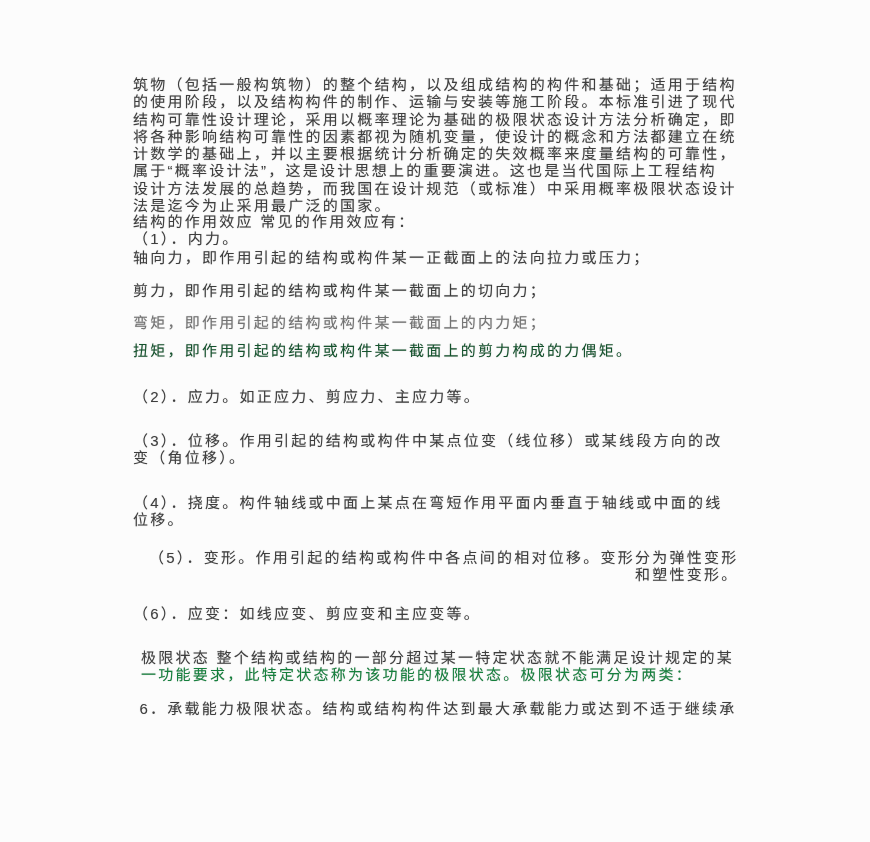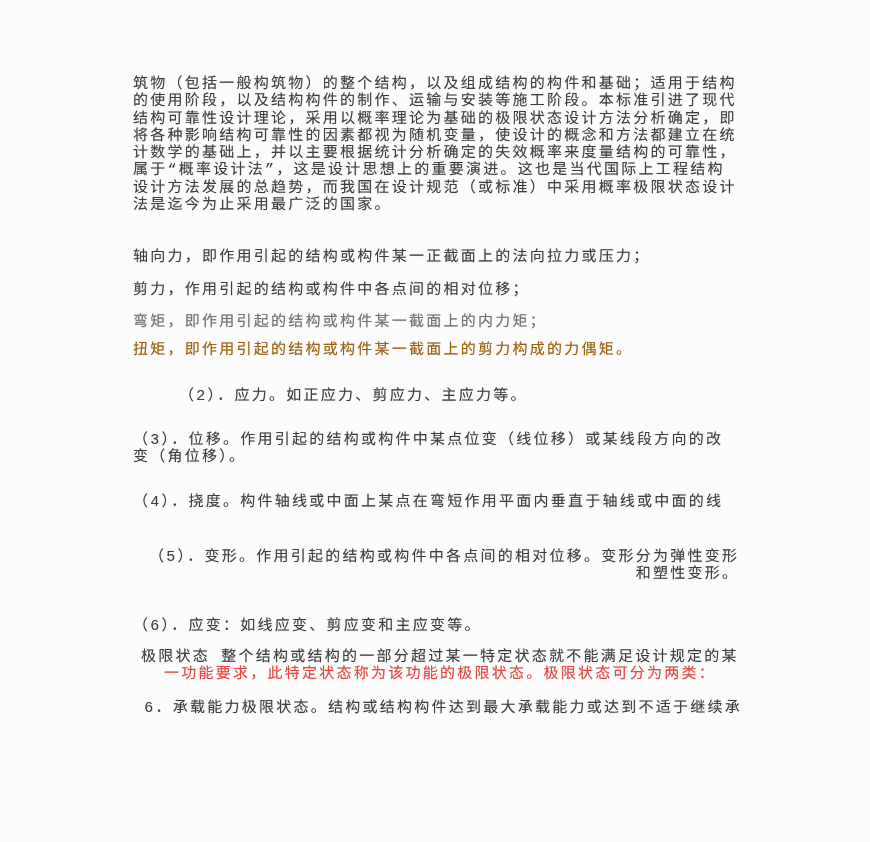--- a/index.html
+++ b/index.html
@@ -6,21 +6,21 @@
     margin: 0;
     padding: 0;
     background: #fbfbfb;
   }
   .canvas {
     position: relative;
     width: 870px;
     height: 842px;
     background: #fcfcfc;
     overflow: hidden;
-    font-family: Liberation Mono, monospace;
+    font-family: Liberation Sans, sans-serif;
   }
   .textblock {
     position: absolute;
     inset: 0;
   }
   .para {
     position: absolute;
     left: 133px;
     white-space: pre;
   }
@@ -32,25 +32,26 @@
     color: #3e3e3e;
     text-shadow: 0 0 1px rgba(70,70,70,0.35);
   }
 </style>
 </head>
 <body>
 
 <div class="canvas" style="background: rgb(252, 252, 252);">
   <div class="textblock">
       <div class="para" style="top: 76px;"><div class="line" style="color: rgb(62, 62, 62);">筑物（包括一般构筑物）的整个结构，以及组成结构的构件和基础；适用于结构</div><div class="line" style="color: rgb(62, 62, 62);">的使用阶段，以及结构构件的制作、运输与安装等施工阶段。本标准引进了现代</div><div class="line" style="color: rgb(62, 62, 62);">结构可靠性设计理论，采用以概率理论为基础的极限状态设计方法分析确定，即</div><div class="line" style="color: rgb(62, 62, 62);">将各种影响结构可靠性的因素都视为随机变量，使设计的概念和方法都建立在统</div><div class="line" style="color: rgb(62, 62, 62);">计数学的基础上，并以主要根据统计分析确定的失效概率来度量结构的可靠性，</div><div class="line" style="color: rgb(62, 62, 62);">属于“概率设计法”，这是设计思想上的重要演进。这也是当代国际上工程结构</div><div class="line" style="color: rgb(62, 62, 62);">设计方法发展的总趋势，而我国在设计规范（或标准）中采用概率极限状态设计</div><div class="line" style="color: rgb(62, 62, 62);">法是迄今为止采用最广泛的国家。</div></div>
+      <div class="para" style="top: 213px;"><div class="line" style="color: rgb(62, 62, 62);">结构的作用效应 常见的作用效应有：</div><div class="line" style="color: rgb(62, 62, 62);">（1）．内力。</div></div>
       <div class="para" style="top: 249px;"><div class="line" style="color: rgb(62, 62, 62);">轴向力，即作用引起的结构或构件某一正截面上的法向拉力或压力；</div></div>
-      <div class="para" style="top: 282px;"><div class="line" style="color: rgb(62, 62, 62);">剪力，作用引起的结构或构件中各点间的相对位移；</div></div>
+      <div class="para" style="top: 282px;"><div class="line" style="color: rgb(62, 62, 62);">剪力，即作用引起的结构或构件某一截面上的切向力；</div></div>
       <div class="para" style="top: 314px;"><div class="line" style="color: #737373;">弯矩，即作用引起的结构或构件某一截面上的内力矩；</div></div>
-      <div class="para" style="top: 342px;"><div class="line" style="color: #a16207;">扭矩，即作用引起的结构或构件某一截面上的剪力构成的力偶矩。</div></div>
-      <div class="para" style="top: 388px; margin-left: 46px;"><div class="line" style="color: rgb(62, 62, 62);">（2）．应力。如正应力、剪应力、主应力等。</div></div>
+      <div class="para" style="top: 342px;"><div class="line" style="color: #14532d;">扭矩，即作用引起的结构或构件某一截面上的剪力构成的力偶矩。</div></div>
+      <div class="para" style="top: 388px;"><div class="line" style="color: rgb(62, 62, 62);">（2）．应力。如正应力、剪应力、主应力等。</div></div>
       <div class="para" style="top: 432px;"><div class="line" style="color: rgb(62, 62, 62);">（3）．位移。作用引起的结构或构件中某点位变（线位移）或某线段方向的改</div><div class="line" style="color: rgb(62, 62, 62);">变（角位移）。</div></div>
-      <div class="para" style="top: 494px;"><div class="line" style="color: rgb(62, 62, 62);">（4）．挠度。构件轴线或中面上某点在弯短作用平面内垂直于轴线或中面的线</div></div>
+      <div class="para" style="top: 494px;"><div class="line" style="color: rgb(62, 62, 62);">（4）．挠度。构件轴线或中面上某点在弯短作用平面内垂直于轴线或中面的线</div><div class="line" style="color: rgb(62, 62, 62);">位移。</div></div>
       <div class="para" style="top: 549px; margin-left: 16px;"><div class="line" style="color: rgb(62, 62, 62);">（5）．变形。作用引起的结构或构件中各点间的相对位移。变形分为弹性变形</div><div class="line" style="color: rgb(62, 62, 62); text-align: right;">和塑性变形。</div></div>
-      <div class="para" style="top: 618px;"><div class="line" style="color: rgb(62, 62, 62);">（6）．应变：如线应变、剪应变和主应变等。</div></div>
-      <div class="para" style="top: 649px; margin-left: 8px;"><div class="line" style="color: rgb(62, 62, 62);">极限状态 整个结构或结构的一部分超过某一特定状态就不能满足设计规定的某</div><div class="line" style="color: #ef4444; text-align: center;">一功能要求，此特定状态称为该功能的极限状态。极限状态可分为两类：</div></div>
+      <div class="para" style="top: 605px;"><div class="line" style="color: rgb(62, 62, 62);">（6）．应变：如线应变、剪应变和主应变等。</div></div>
+      <div class="para" style="top: 649px; margin-left: 8px;"><div class="line" style="color: rgb(62, 62, 62);">极限状态 整个结构或结构的一部分超过某一特定状态就不能满足设计规定的某</div><div class="line" style="color: #15803d;">一功能要求，此特定状态称为该功能的极限状态。极限状态可分为两类：</div></div>
       <div class="para" style="top: 700px;"><div class="line" style="color: rgb(62, 62, 62);"> 6．承载能力极限状态。结构或结构构件达到最大承载能力或达到不适于继续承</div></div>
     </div>
 </div>
 
 </body></html>

